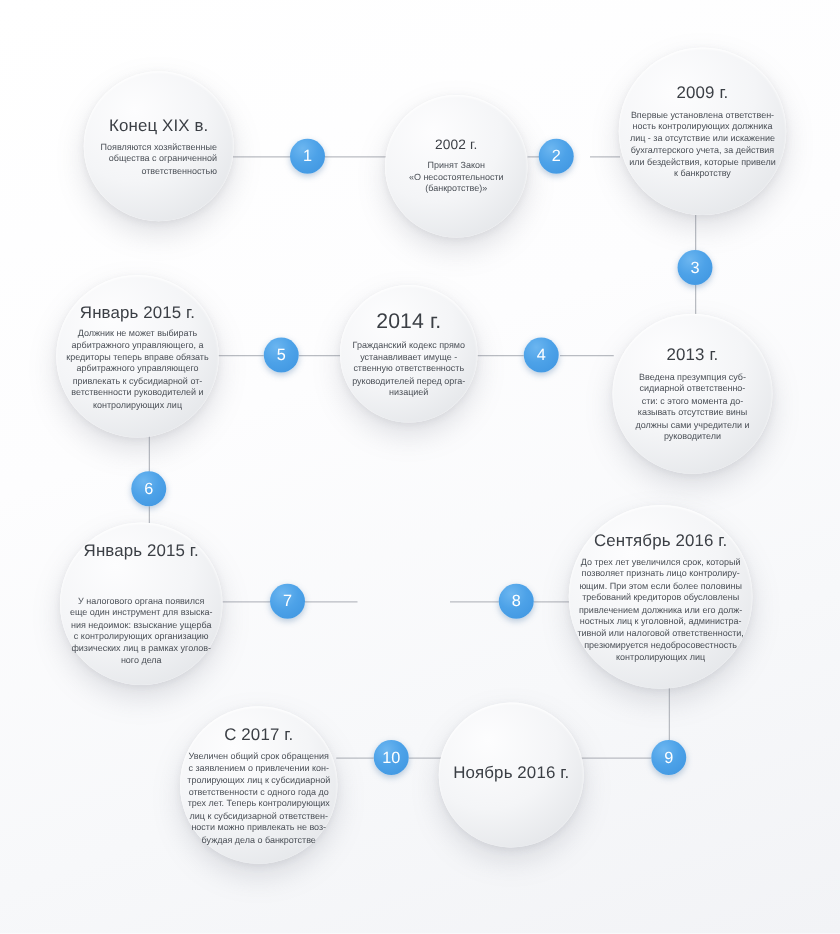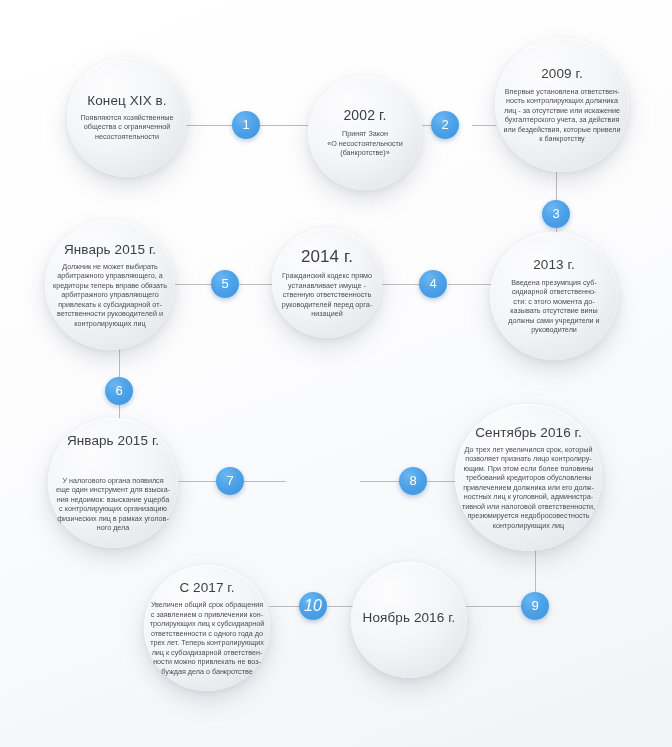--- a/index.html
+++ b/index.html
@@ -66,21 +66,21 @@
     border-radius: 50%;
     background: radial-gradient(circle at 36% 28%, #6cb6f0 0%, #4da2e8 45%, #3d94e0 100%);
     color: #ffffff;
     font-size: 13px;
     line-height: 28px;
     text-align: center;
     box-shadow: 0 2px 5px rgba(60,110,160,0.35);
     z-index: 6;
     font-family: "Liberation Sans", "DejaVu Sans", sans-serif;
   }
-  .badge.wide { font-size: 16px; font-style: italic; }
+  .badge.wide { font-size: 13px; }
 </style>
 </head>
 <body>
 
 <div id="infographic">
 
   <div class="connector h" style="left:186px; top:125px; width:47px;"></div>
   <div class="connector h" style="left:260px; top:125px; width:50px;"></div>
 
   <div class="connector h" style="left:422px; top:125px; width:23px;"></div>
@@ -103,45 +103,45 @@
   <div class="connector h" style="left:360px; top:481px; width:39px;"></div>
   <div class="connector h" style="left:427px; top:481px; width:34px;"></div>
 
   <div class="connector v" style="left:535px; top:549px; height:43px;"></div>
 
   <div class="connector h" style="left:462px; top:606px; width:59px;"></div>
 
   <div class="connector h" style="left:327px; top:606px; width:30px;"></div>
   <div class="connector h" style="left:269px; top:606px; width:30px;"></div>
 
-  <div class="node" style="left:67px; top:57px; width:120px; height:120px; padding:0 10px;">
+  <div class="node" style="left:67px; top:57px; width:120px; height:120px; padding:0 10px;text-align:right;">
     <div class="node-title" style="font-size:13.5px;">Конец XIX в.</div>
     <div class="node-body" style="font-size:7.2px;">Появляются хозяйственные
 общества с ограниченной
-несостоятельности</div>
+ответственностью</div>
   </div>
 
   <div class="node" style="left:308px; top:76px; width:114px; height:114px; padding:0 9px;">
-    <div class="node-title" style="font-size:14px;">2002 г.</div>
+    <div class="node-title" style="font-size:11px;">2002 г.</div>
     <div class="node-body" style="font-size:7.2px;">Принят Закон
 «О несостоятельности
 (банкротстве)»</div>
   </div>
 
   <div class="node" style="left:495px; top:38px; width:134px; height:134px; padding:0 6px;">
     <div class="node-title" style="font-size:13.5px;">2009 г.</div>
     <div class="node-body" style="font-size:7.2px;">Впервые установлена ответствен-
 ность контролирующих должника
 лиц -  за отсутствие или искажение
 бухгалтерского учета, за действия
 или бездействия, которые привели
 к банкротству</div>
   </div>
 
-  <div class="node" style="left:490px; top:232px; width:128px; height:128px; padding:0 10px;">
+  <div class="node" style="left:490px; top:251px; width:128px; height:128px; padding:0 10px;">
     <div class="node-title" style="font-size:13.5px;">2013 г.</div>
     <div class="node-body" style="font-size:7.2px;">Введена презумпция суб-
 сидиарной ответственно-
 сти: с этого момента до-
 казывать отсутствие вины
 должны сами учредители и
 руководители</div>
   </div>
 
   <div class="node" style="left:272px; top:228px; width:110px; height:110px; padding:0 6px;">

